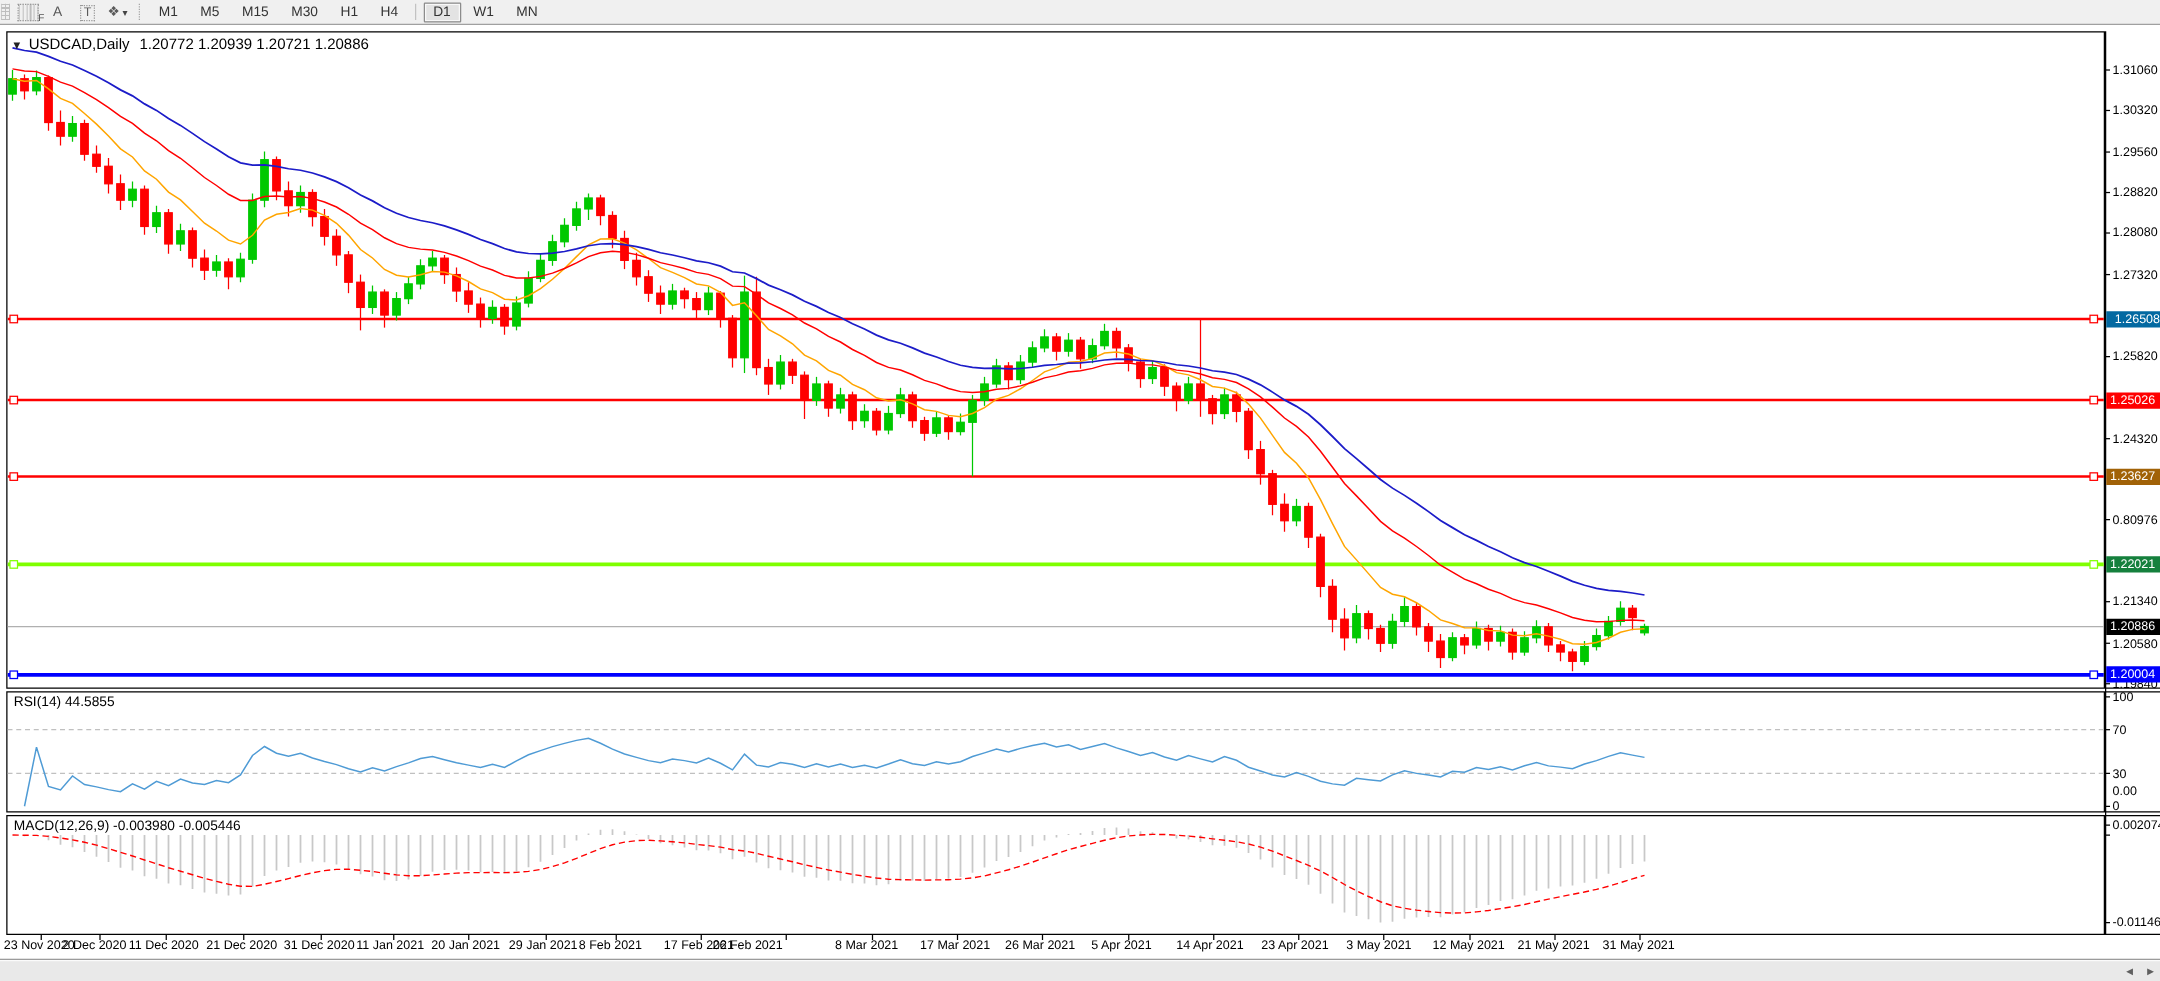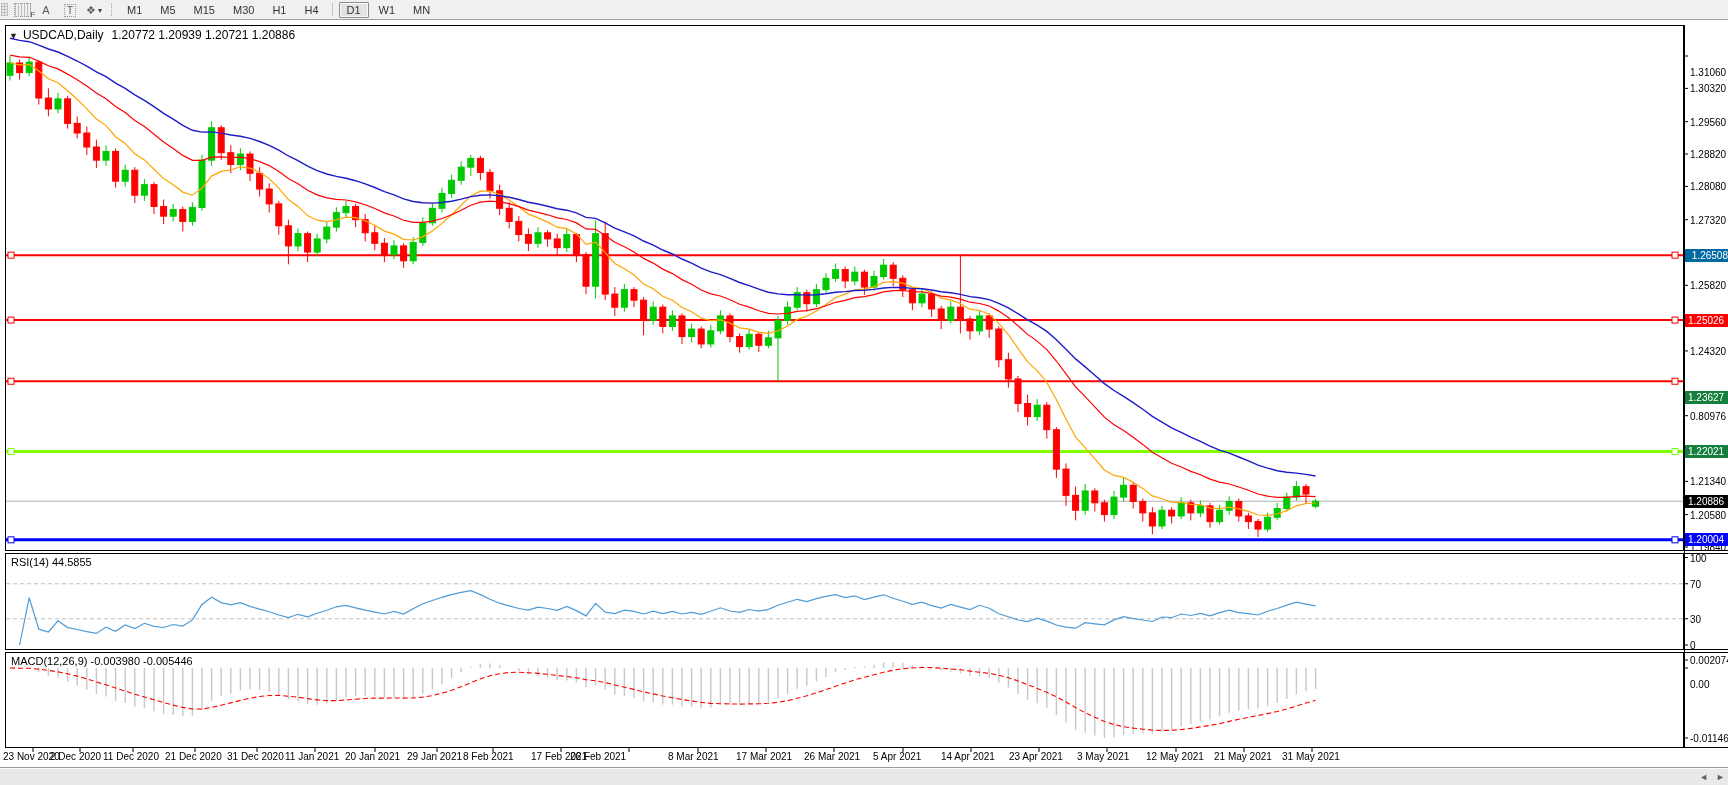--- a/index.html
+++ b/index.html
@@ -584,44 +584,44 @@
   </svg>
 
 <div class="chart-title">
   <span class="tri">▼</span><span>USDCAD,Daily</span><span class="ohlc">1.20772 1.20939 1.20721 1.20886</span>
 </div>
 
 <div class="ind-title" style="top:556px">RSI(14) 44.5855</div>
 <div class="ind-title" style="top:655px">MACD(12,26,9) -0.003980 -0.005446</div>
 
 <div id="labels">
-    <div class="plabel" style="top: 51px; margin-top: 16px;">1.31060</div>
+    <div class="plabel" style="top: 51px;">1.31060</div>
     <div class="plabel" style="top: 83.3831px;">1.30320</div>
     <div class="plabel" style="top: 116.641px;">1.29560</div>
     <div class="plabel" style="top: 149.025px;">1.28820</div>
     <div class="plabel" style="top: 181.408px;">1.28080</div>
     <div class="plabel" style="top: 214.666px;">1.27320</div>
     <div class="plabel" style="top: 280.308px;">1.25820</div>
     <div class="plabel" style="top: 345.949px;">1.24320</div>
     <div class="plabel" style="top: 410.715px;">0.80976</div>
     <div class="plabel" style="top: 476.357px;">1.21340</div>
     <div class="plabel" style="top: 509.615px;">1.20580</div>
     <div class="plabel" style="top: 541.998px;">1.19840</div>
     <div class="pbox" style="top: 248.7px; background: #0369a1; text-align: right;">1.26508</div>
     <div class="pbox" style="top: 313.554px; background: rgb(255, 0, 0);">1.25026</div>
-    <div class="pbox" style="top: 391px; background: #15803d;">1.23627</div>
+    <div class="pbox" style="top: 375px; background: #a16207;">1.23627</div>
     <div class="pbox" style="top: 445.056px; background: #15803d;">1.22021</div>
     <div class="pbox" style="top: 533.322px; background: rgb(0, 0, 255);">1.20004</div>
     <div class="pbox" style="top: 494.724px; background: rgb(0, 0, 0);">1.20886</div>
     <div class="plabel" style="top: 552.5px;">100</div>
     <div class="plabel" style="top: 578.75px; text-align: right;">70</div>
     <div class="plabel" style="top: 613.75px;">30</div>
     <div class="plabel" style="top: 640px;">0</div>
     <div class="plabel" style="top: 655px;">0.002074</div>
-    <div class="plabel" style="top: 679px;">0.00</div>
+    <div class="plabel" style="top: 628px;">0.00</div>
     <div class="plabel" style="top: 733px;">-0.011462</div>
     <div class="dlabel" style="left: 3px;">23 Nov 2020</div>
     <div class="dlabel" style="left: 50px;">2 Dec 2020</div>
     <div class="dlabel" style="left: 103px;">11 Dec 2020</div>
     <div class="dlabel" style="left: 165px;">21 Dec 2020</div>
     <div class="dlabel" style="left: 227px;">31 Dec 2020</div>
     <div class="dlabel" style="left: 285px;">11 Jan 2021</div>
     <div class="dlabel" style="left: 345px;">20 Jan 2021</div>
     <div class="dlabel" style="left: 407px;">29 Jan 2021</div>
     <div class="dlabel" style="left: 463px;">8 Feb 2021</div>

